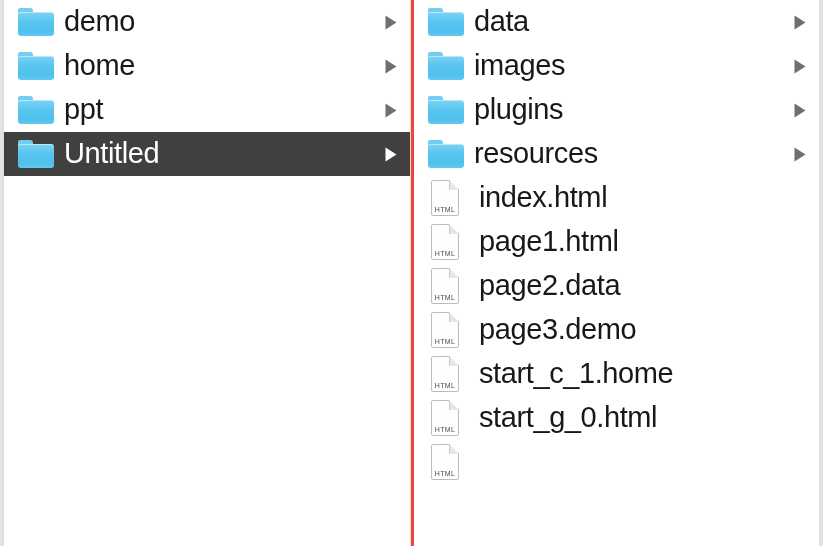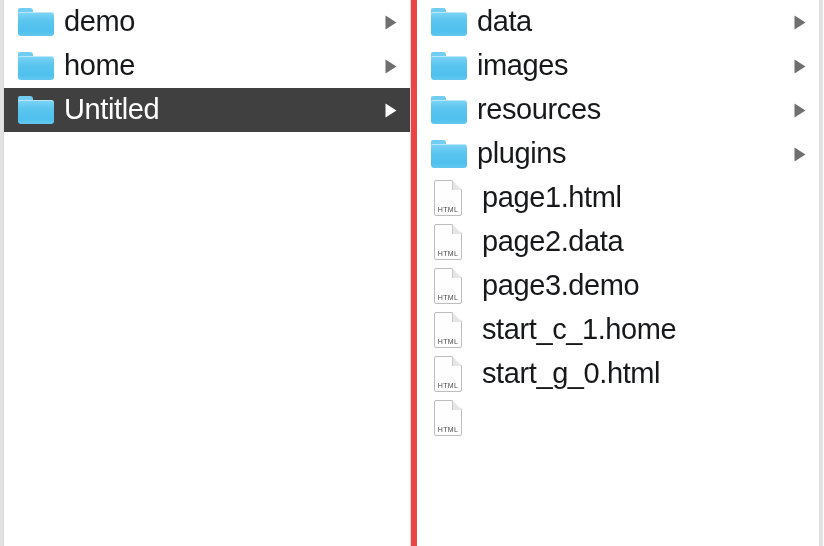--- a/index.html
+++ b/index.html
@@ -47,21 +47,21 @@
     overflow: hidden;
   }
   .column.col-left {
     width: 407px;
     flex: 0 0 407px;
     border-right: 1px solid #dcdcdc;
   }
   .column.col-right {
     width: 408px;
     flex: 0 0 408px;
-    border-left: 6px solid #ef4444;
+    border-left: 3px solid #ef4444;
   }
 
   .rowlist {
     display: block;
     padding: 0;
     margin: 0;
   }
 
   .row {
     position: relative;
@@ -218,20 +218,34 @@
               <span class="body"></span>
             </span>
           </span>
           <span class="row-label">home</span>
           <span class="chevron">
             <svg width="12" height="15" viewBox="0 0 12 15" xmlns="http://www.w3.org/2000/svg">
               <polygon class="tri" points="0.5,0.5 11.5,7.5 0.5,14.5"></polygon>
             </svg>
           </span>
         </div>
+        <div class="row is-folder">
+          <span class="icon-wrap">
+            <span class="folder-icon">
+              <span class="tab"></span>
+              <span class="body"></span>
+            </span>
+          </span>
+          <span class="row-label">ppt</span>
+          <span class="chevron">
+            <svg width="12" height="15" viewBox="0 0 12 15" xmlns="http://www.w3.org/2000/svg">
+              <polygon class="tri" points="0.5,0.5 11.5,7.5 0.5,14.5"></polygon>
+            </svg>
+          </span>
+        </div>
         <div class="row selected is-folder">
           <span class="icon-wrap">
             <span class="folder-icon">
               <span class="tab"></span>
               <span class="body"></span>
             </span>
           </span>
           <span class="row-label">Untitled</span>
           <span class="chevron">
             <svg width="12" height="15" viewBox="0 0 12 15" xmlns="http://www.w3.org/2000/svg">
@@ -272,40 +286,51 @@
             </svg>
           </span>
         </div>
         <div class="row is-folder">
           <span class="icon-wrap">
             <span class="folder-icon">
               <span class="tab"></span>
               <span class="body"></span>
             </span>
           </span>
+          <span class="row-label">plugins</span>
+          <span class="chevron">
+            <svg width="12" height="15" viewBox="0 0 12 15" xmlns="http://www.w3.org/2000/svg">
+              <polygon class="tri" points="0.5,0.5 11.5,7.5 0.5,14.5"></polygon>
+            </svg>
+          </span>
+        </div>
+        <div class="row is-folder">
+          <span class="icon-wrap">
+            <span class="folder-icon">
+              <span class="tab"></span>
+              <span class="body"></span>
+            </span>
+          </span>
           <span class="row-label">resources</span>
           <span class="chevron">
             <svg width="12" height="15" viewBox="0 0 12 15" xmlns="http://www.w3.org/2000/svg">
               <polygon class="tri" points="0.5,0.5 11.5,7.5 0.5,14.5"></polygon>
             </svg>
           </span>
         </div>
-        <div class="row is-folder">
-          <span class="icon-wrap">
-            <span class="folder-icon">
-              <span class="tab"></span>
-              <span class="body"></span>
-            </span>
-          </span>
-          <span class="row-label">plugins</span>
-          <span class="chevron">
-            <svg width="12" height="15" viewBox="0 0 12 15" xmlns="http://www.w3.org/2000/svg">
-              <polygon class="tri" points="0.5,0.5 11.5,7.5 0.5,14.5"></polygon>
-            </svg>
-          </span>
+        <div class="row is-file">
+          <span class="icon-wrap">
+            <span class="doc-icon">
+              <span class="sheet"></span>
+              <span class="fold"></span>
+              <span class="ext">HTML</span>
+            </span>
+          </span>
+          <span class="row-label">index.html</span>
+          <span class="chevron empty"></span>
         </div>
         <div class="row is-file">
           <span class="icon-wrap">
             <span class="doc-icon">
               <span class="sheet"></span>
               <span class="fold"></span>
               <span class="ext">HTML</span>
             </span>
           </span>
           <span class="row-label">page1.html</span>

